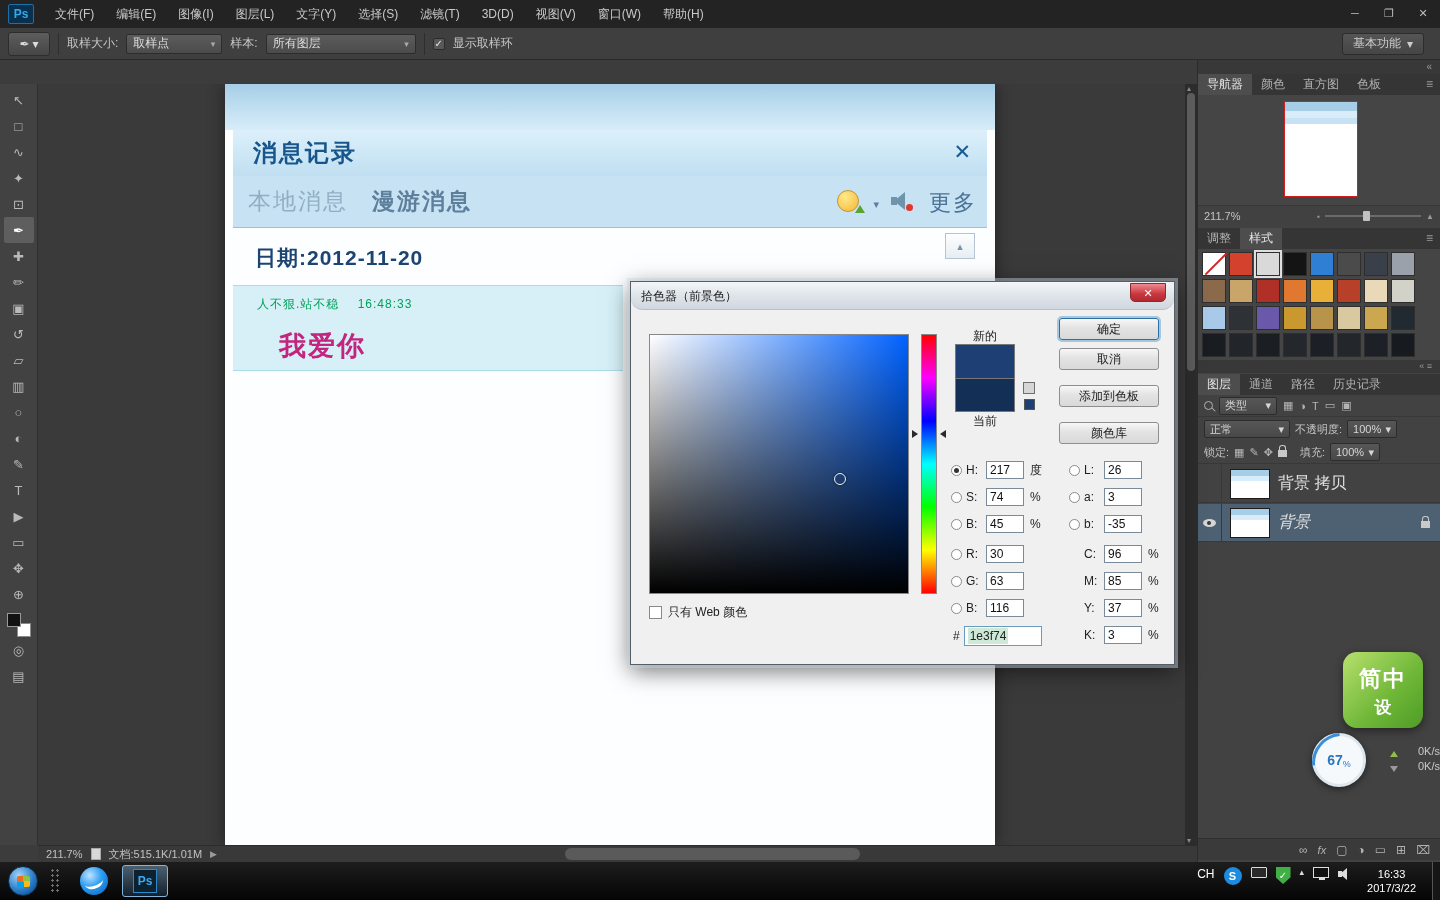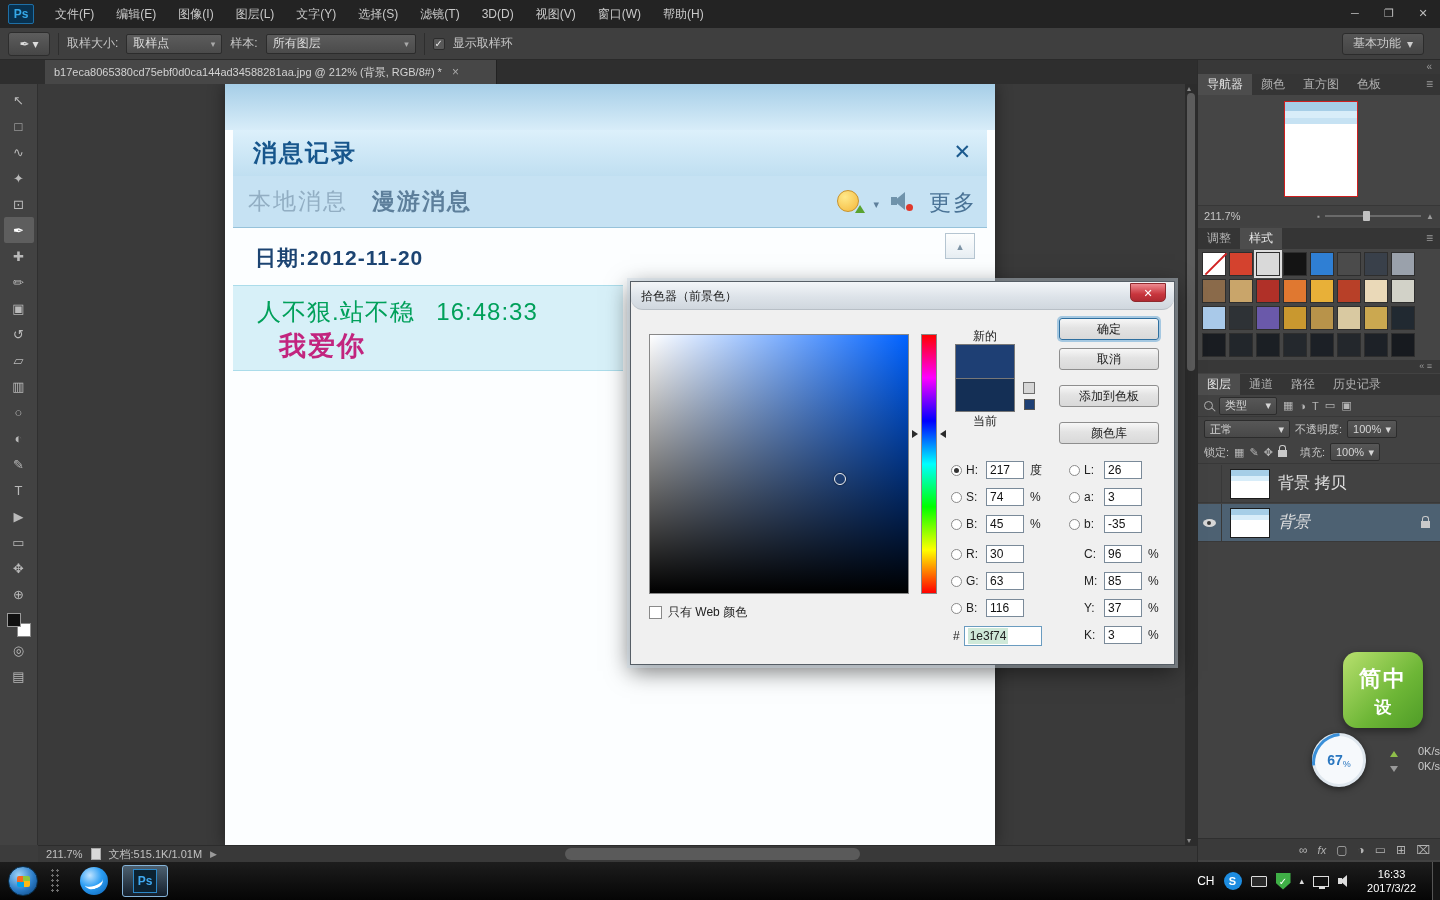--- a/index.html
+++ b/index.html
@@ -71,21 +71,21 @@
   .qq-speaker::after { content:""; position:absolute; left:3px; top:1px; width:0; height:0;
     border-top:9px solid transparent; border-bottom:9px solid transparent; border-right:11px solid #6f93ab; }
   .qq-speaker .dot { position:absolute; right:2px; bottom:0; width:7px; height:7px; border-radius:50%; background:#e0392c; }
   .qq-content { position:absolute; left:8px; top:144px; width:754px; height:617px; background:#fcfeff; }
   .collapse-btn { position:absolute; right:12px; top:5px; width:30px; height:26px;
     background:linear-gradient(#fdfefe,#e7eef3); border:1px solid #b5c5d1; color:#7d93a5; font-size:11px;
     display:flex; align-items:center; justify-content:center; }
   .qq-date { position:absolute; left:22px; top:16px; font-size:21px; font-weight:bold; color:#1c4472; letter-spacing:1px; }
   .msg-block { position:absolute; left:0; top:57px; width:390px; height:86px; background:#d7f0f8;
     border-top:1px solid #abdcea; border-bottom:1px solid #abdcea; }
-  .msg-sender { position:absolute; left:24px; top:10px; font-size:24px; color:#00a05a; letter-spacing:1px; }
+  .msg-sender { position:absolute; left:24px; top:10px; font-size:12px; color:#00a05a; letter-spacing:1px; }
   .msg-time { margin-left:14px; }
   .msg-text { position:absolute; left:46px; top:42px; font-size:27px; font-weight:bold; color:#c2247e; letter-spacing:2px; }
 
   
   .vscroll { position:absolute; left:1185px; top:84px; width:12px; height:761px; background:#2c2c2c; z-index:11;
     color:#8a8a8a; font-size:8px; }
   .vscroll .a1 { position:absolute; top:0; left:2px; }
   .vscroll .a2 { position:absolute; bottom:0; left:2px; }
   .vthumb { position:absolute; top:9px; left:2px; width:8px; height:278px; background:#5c5c5c; border-radius:4px; }
 
@@ -206,21 +206,21 @@
     background-image:radial-gradient(#6e6e6e 1px, transparent 1.2px); background-size:5px 5px; }
   .task-browser { width:28px; height:28px; margin-left:20px; border-radius:50%; position:relative;
     background:radial-gradient(circle at 35% 30%, #bfe3ff, #2a9df4 45%, #0b5fb0); }
   .task-browser::after { content:""; position:absolute; left:4px; top:8px; width:19px; height:11px;
     border-bottom:3px solid #fff; border-radius:50%; transform:rotate(-18deg); }
   .task-ps { width:46px; height:32px; margin-left:14px; border:1px solid #84b3d8; border-radius:3px;
     background:linear-gradient(rgba(150,200,240,.40), rgba(55,100,150,.25));
     display:flex; align-items:center; justify-content:center; }
   .task-ps .psbox { width:24px; height:24px; background:#0c2231; border:1px solid #2c88c8; color:#3fa8ef;
     font-size:12px; font-weight:bold; display:flex; align-items:center; justify-content:center; }
-  .tray { margin-left:auto; display:flex; align-items:center; gap:9px; padding-right:10px; color:#fff; font-size:12px; }
+  .tray { margin-left:auto; display:flex; gap:9px; padding-right:10px; color:#fff; font-size:12px; }
   .s-badge { width:18px; height:18px; border-radius:50%; background:#1d8ce0; color:#fff; font-size:11px;
     font-weight:bold; display:flex; align-items:center; justify-content:center; }
   .kb-ico { width:16px; height:11px; border:1px solid #ddd; border-radius:1px; background:#2a2a2a; }
   .shield { width:15px; height:17px; background:#3faf46; clip-path:polygon(0 0,100% 0,100% 60%,50% 100%,0 60%);
     color:#fff; font-size:10px; display:flex; align-items:center; justify-content:center; }
   .tray-up { color:#ddd; font-size:9px; }
   .monitor-ico { width:16px; height:11px; border:1px solid #ddd; background:#111; position:relative; }
   .monitor-ico::after { content:""; position:absolute; left:5px; bottom:-3px; width:6px; height:2px; background:#ddd; }
   .spk { position:relative; width:14px; height:14px; }
   .spk::before { content:""; position:absolute; left:0; top:4px; width:4px; height:6px; background:#ddd; }
@@ -291,26 +291,20 @@
     </div>
     <div class="osep"></div>
     <span class="chkbox">✓</span>
     <span>显示取样环</span>
     <div class="workspace-btn">
       <span>基本功能</span>
       <span class="arr">▾</span>
     </div>
   </div>
 
-  <div class="tabbar">
-    <div class="doc-tab">
-      <span class="ttl">b17eca8065380cd75ebf0d0ca144ad34588281aa.jpg @ 212% (背景, RGB/8#) *</span>
-      <span class="x">×</span>
-    </div>
-  </div>
 
   <div class="toolbar">
     <div class="tool">
         <span>↖</span>
       </div>
     <div class="tool">
         <span>□</span>
       </div>
     <div class="tool">
         <span>∿</span>

